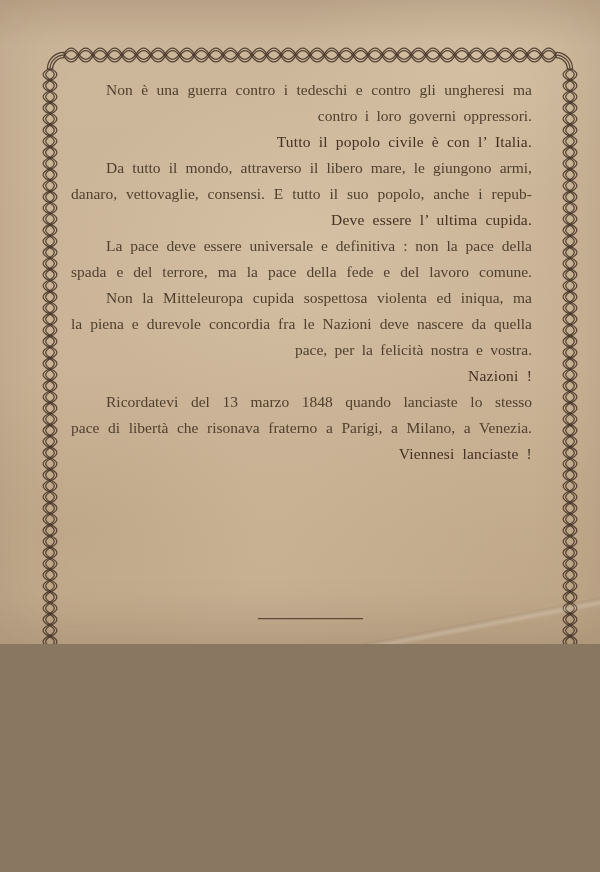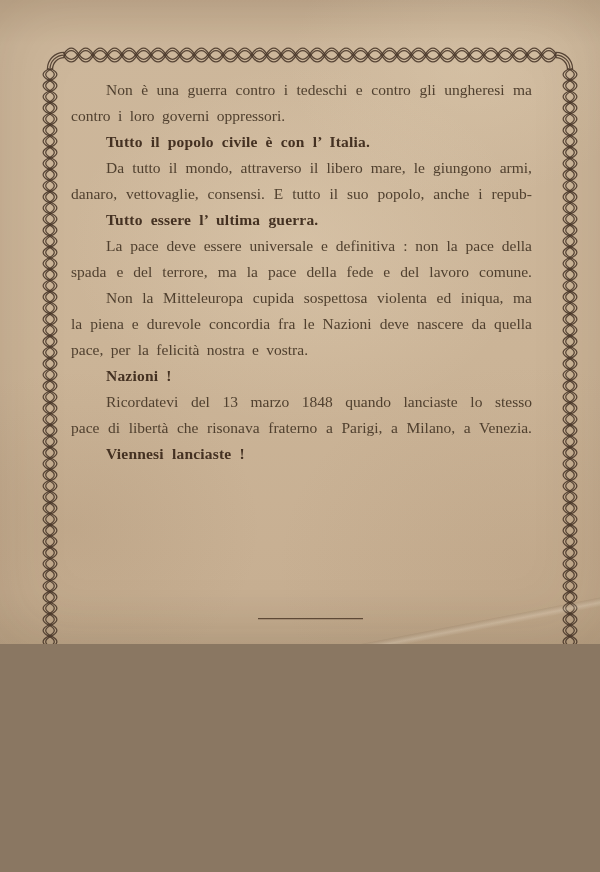--- a/index.html
+++ b/index.html
@@ -14,25 +14,25 @@
       radial-gradient(45% 35% at 12% 82%, rgba(140,112,82,0.14), rgba(140,112,82,0) 70%),
       radial-gradient(60% 45% at 88% 88%, rgba(148,118,86,0.12), rgba(148,118,86,0) 70%),
       linear-gradient(180deg, #c1aa8e 0%, #cdb79b 7%, #cbb497 55%, #c7af92 92%, #bda689 100%);
     box-shadow: inset 0 0 70px rgba(62,42,22,0.14);
   }
   .border-svg{position:absolute;left:0;top:0;}
   .textblock{
     position:absolute;left:71px;top:77px;width:461px;
     color:#50402f;font-size:15.5px;
   }
-  .ln{height:26px;line-height:26px;word-spacing:1.5px;}
+  .ln{height:26px;line-height:26px;word-spacing:1.5px;text-align:right;}
   .just{text-align:justify;text-align-last:justify;}
   .indent{text-indent:35px;}
   .end{word-spacing:3.5px;}
-  .head{font-weight:bold;color:#443122;letter-spacing:0.2px;word-spacing:4px;}
+  .head{font-weight:normal;color:#443122;letter-spacing:0.2px;word-spacing:4px;}
   .divider{
     position:absolute;left:258px;top:618px;width:105px;height:1px;
     background:#5d4936;box-shadow:0 1px 0 rgba(93,73,54,0.25);
   }
   .footer{
     position:absolute;top:778px;right:57px;
     font-weight:bold;font-size:16px;color:#443122;letter-spacing:0.4px;word-spacing:2px;
   }
   .crease{
     position:absolute;right:-40px;bottom:16px;width:300px;height:9px;
@@ -75,21 +75,21 @@
       <path d="M 572.6 803 A 16.6 16.6 0 0 1 556 819.6" fill="none" stroke="#49372a" stroke-width="1.25" stroke-opacity="0.9" stroke-linecap="round"></path>
       <path d="M 64 819.6 A 16.6 16.6 0 0 1 47.4 803" fill="none" stroke="#49372a" stroke-width="1.25" stroke-opacity="0.9" stroke-linecap="round"></path>
     </svg>
 
   <main class="textblock">
     <div class="ln indent just">Non è una guerra contro i tedeschi e contro gli ungheresi ma</div>
     <div class="ln end">contro i loro governi oppressori.</div>
     <div class="ln head indent">Tutto il popolo civile è con l’ Italia.</div>
     <div class="ln indent just">Da tutto il mondo, attraverso il libero mare, le giungono armi,</div>
     <div class="ln just">danaro, vettovaglie, consensi. E tutto il suo popolo, anche i repub-</div>
-    <div class="ln head indent">Tutto essere l’ ultima guerra.</div>
+    <div class="ln head indent">Deve essere l’ ultima cupida.</div>
     <div class="ln indent just">La pace deve essere universale e definitiva : non la pace della</div>
     <div class="ln just">spada e del terrore, ma la pace della fede e del lavoro comune.</div>
     <div class="ln indent just">Non la Mitteleuropa cupida sospettosa violenta ed iniqua, ma</div>
     <div class="ln just">la piena e durevole concordia fra le Nazioni deve nascere da quella</div>
     <div class="ln end">pace, per la felicità nostra e vostra.</div>
     <div class="ln head indent">Nazioni !</div>
     <div class="ln indent just">Ricordatevi del 13 marzo 1848 quando lanciaste lo stesso</div>
     <div class="ln just">pace di libertà che risonava fraterno a Parigi, a Milano, a Venezia.</div>
     <div class="ln head indent">Viennesi lanciaste !</div>
   </main>

